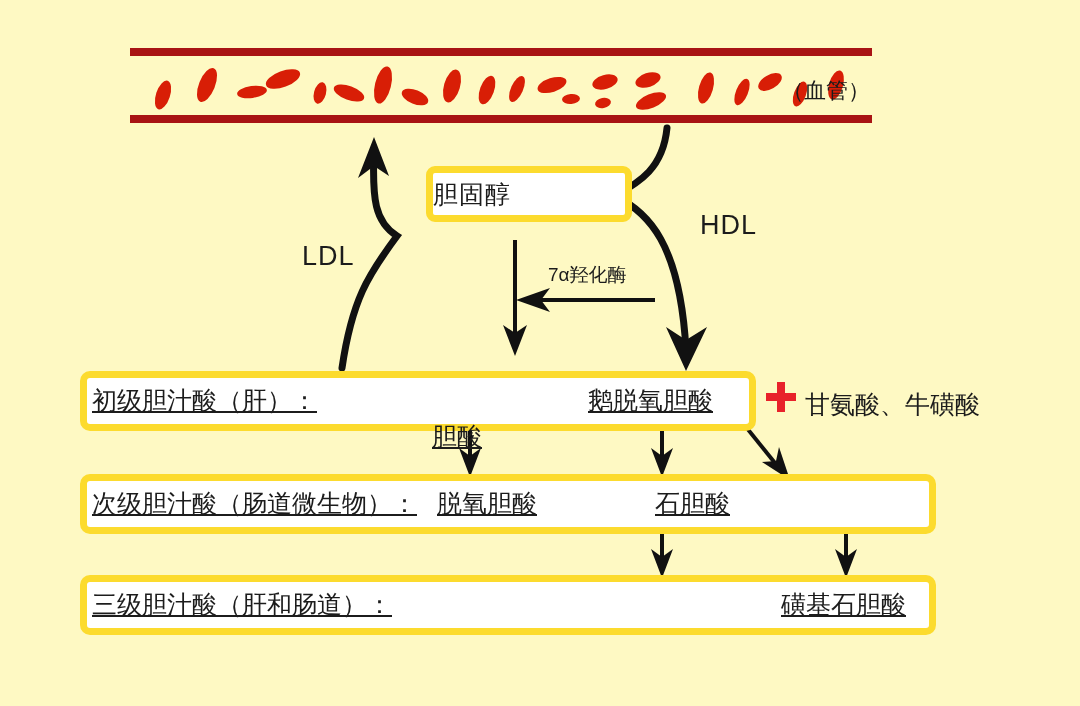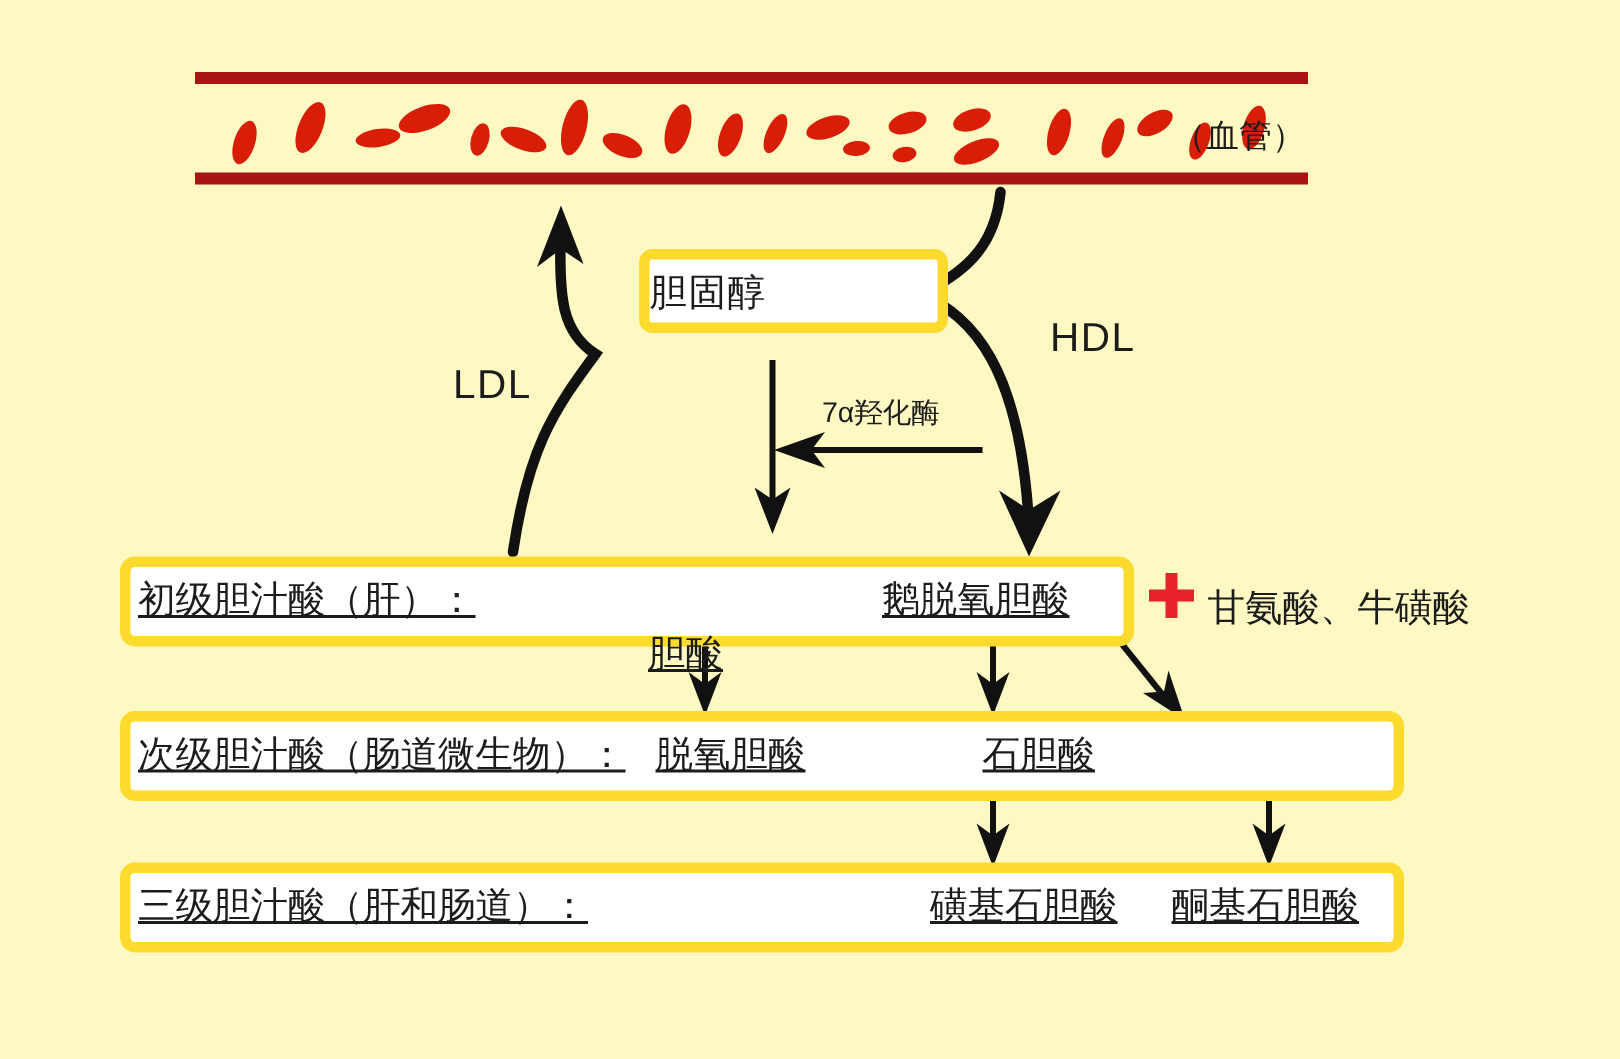--- a/index.html
+++ b/index.html
@@ -238,16 +238,15 @@
   </div>
   <div id="conjugates">甘氨酸、牛磺酸</div>
 
   <div class="ybox" id="row2-box"></div>
   <div class="rowtext rowlabel" id="r2-title">次级胆汁酸（肠道微生物）：</div>
   <div class="rowtext" id="r2-item1">脱氧胆酸</div>
   <div class="rowtext" id="r2-item2">石胆酸</div>
 
   <div class="ybox" id="row3-box"></div>
   <div class="rowtext rowlabel" id="r3-title">三级胆汁酸（肝和肠道）：</div>
-  <div class="rowtext" id="r3-item1">磺基石胆酸</div>
-  <div class="rowtext" id="r3-item2">酮基石胆酸</div>
+  <div class="rowtext" id="r3-item2">磺基石胆酸</div>
 
 </div>
 
 </body></html>

